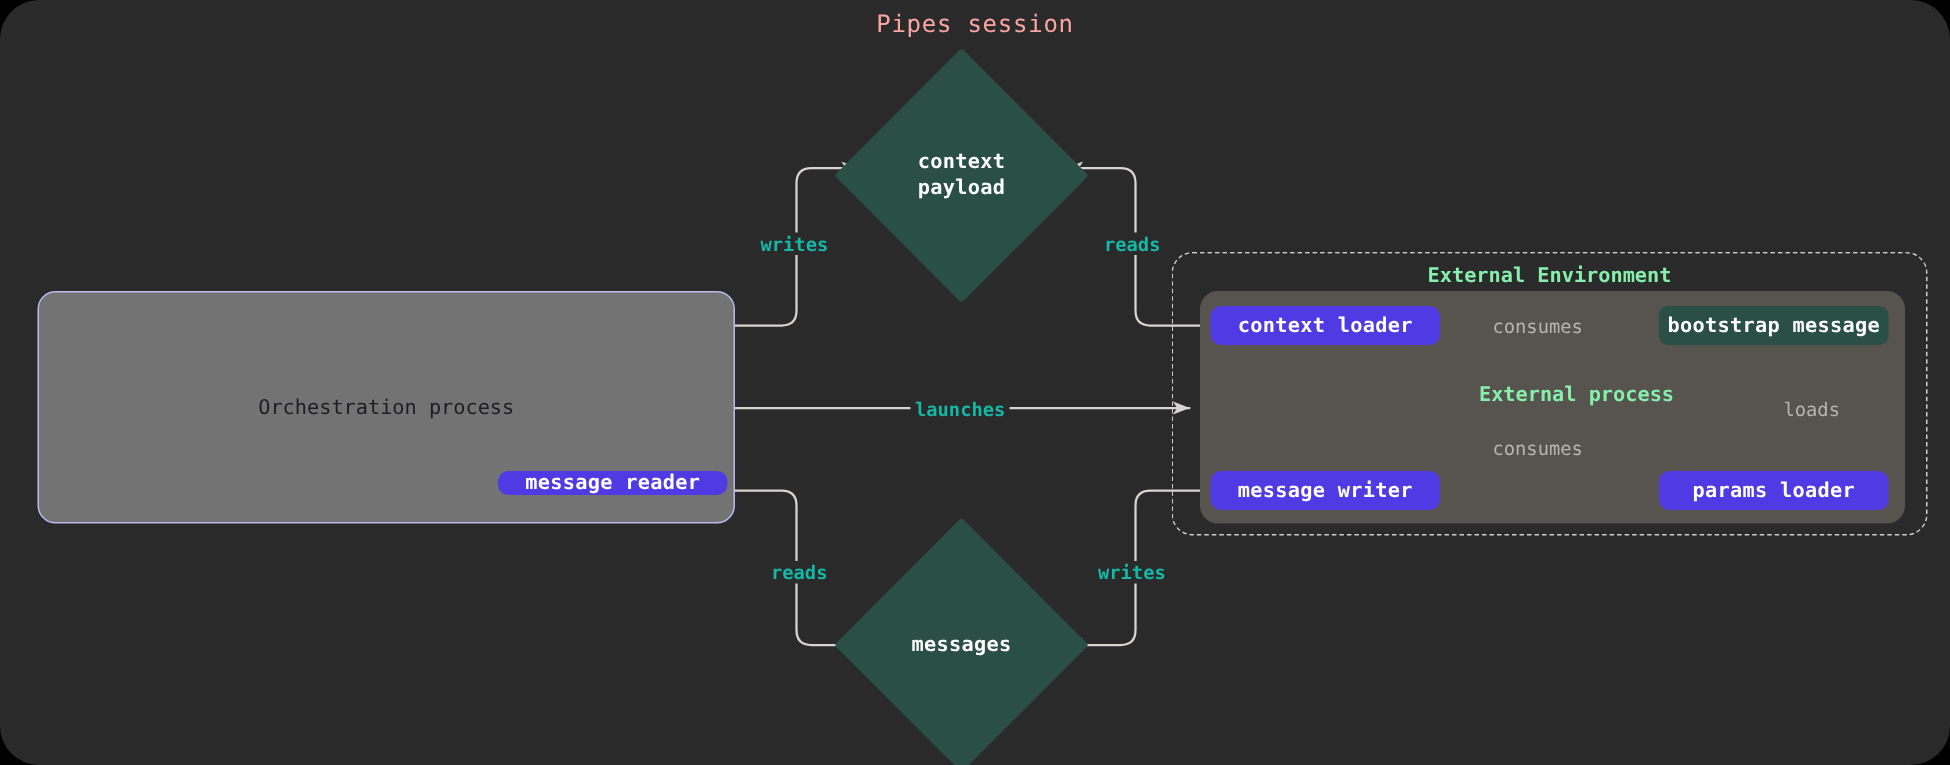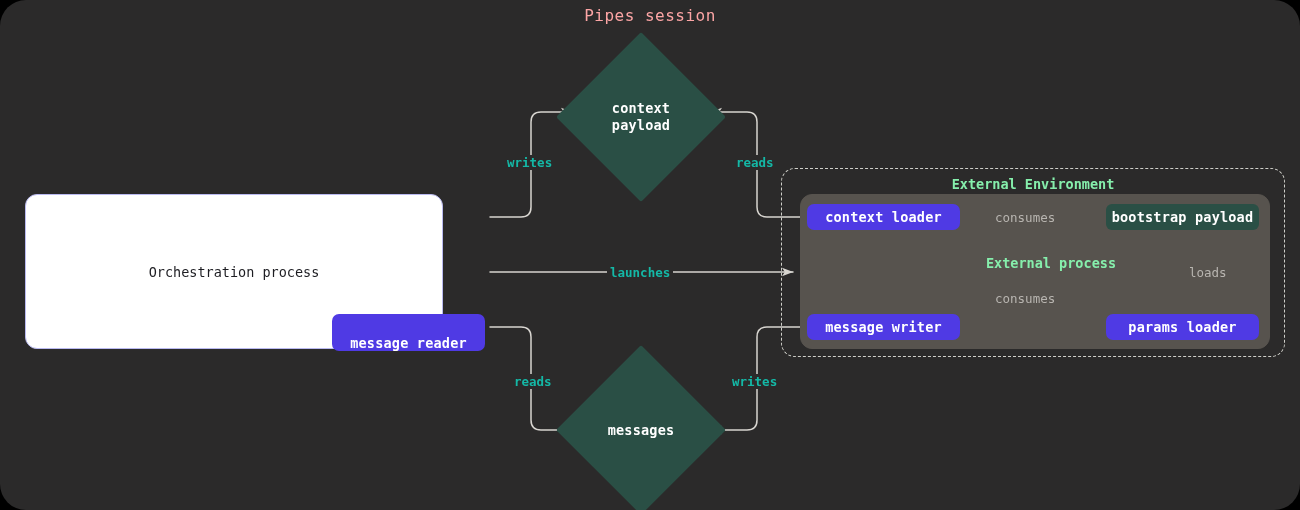--- a/index.html
+++ b/index.html
@@ -51,23 +51,23 @@
     width: 100%;
     text-align: center;
     color: #86efac;
     font-size: 13.5px;
     font-weight: bold;
   }
 
   #orchestration-process {
     left: 25px;
     top: 194px;
-    width: 418px;
+    width: 465px;
     height: 155px;
-    background: #ffffff;
+    background: #737373;
     border: 1.4px solid #b9b9f0;
     border-radius: 12px;
   }
   #orchestration-process .cluster-label {
     top: 69px;
     color: #1d1d22;
     font-weight: normal;
     font-size: 13.5px;
   }
 
@@ -137,21 +137,21 @@
     border-radius: 2px;
   }
   .diamond-text {
     position: relative;
     text-align: center;
     line-height: 1.25;
     z-index: 2;
   }
 
   #context-injector { left: 332px; top: 204px; width: 153px; height: 26px; }
-  #message-reader   { left: 332px; top: 314px; width: 153px; height: 37px; align-items: flex-end; }
+  #message-reader   { left: 332px; top: 314px; width: 153px; height: 16px; align-items: flex-end; }
   #context-loader   { left: 807px; top: 204px; width: 153px; height: 26px; }
   #message-writer   { left: 807px; top: 314px; width: 153px; height: 26px; }
   #params-loader    { left: 1106px; top: 314px; width: 153px; height: 26px; }
   #bootstrap-payload{ left: 1106px; top: 204px; width: 153px; height: 26px; }
 
   #context-payload {
     left: 581px;
     top: 57px;
     width: 120px;
     height: 120px;
@@ -231,21 +231,21 @@
 
   <div class="node pill" id="message-writer">
     <span>message writer</span>
   </div>
 
   <div class="node pill" id="params-loader">
     <span>params loader</span>
   </div>
 
   <div class="node slab" id="bootstrap-payload">
-    <span>bootstrap payload</span>
+    <span>bootstrap message</span>
   </div>
 
   <div class="node diamond-wrap" id="context-payload">
     <div class="diamond-shape"></div>
     <div class="diamond-text">
       <div>context</div>
       <div>payload</div>
     </div>
   </div>
 

